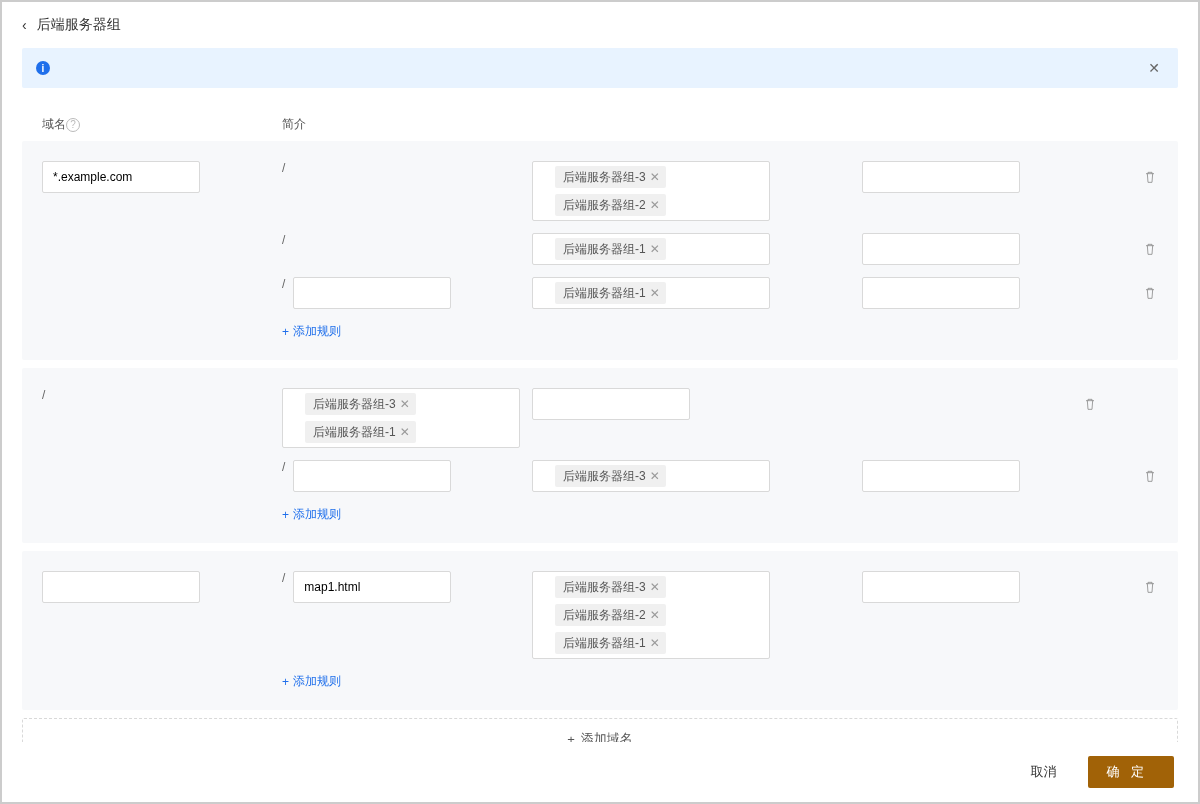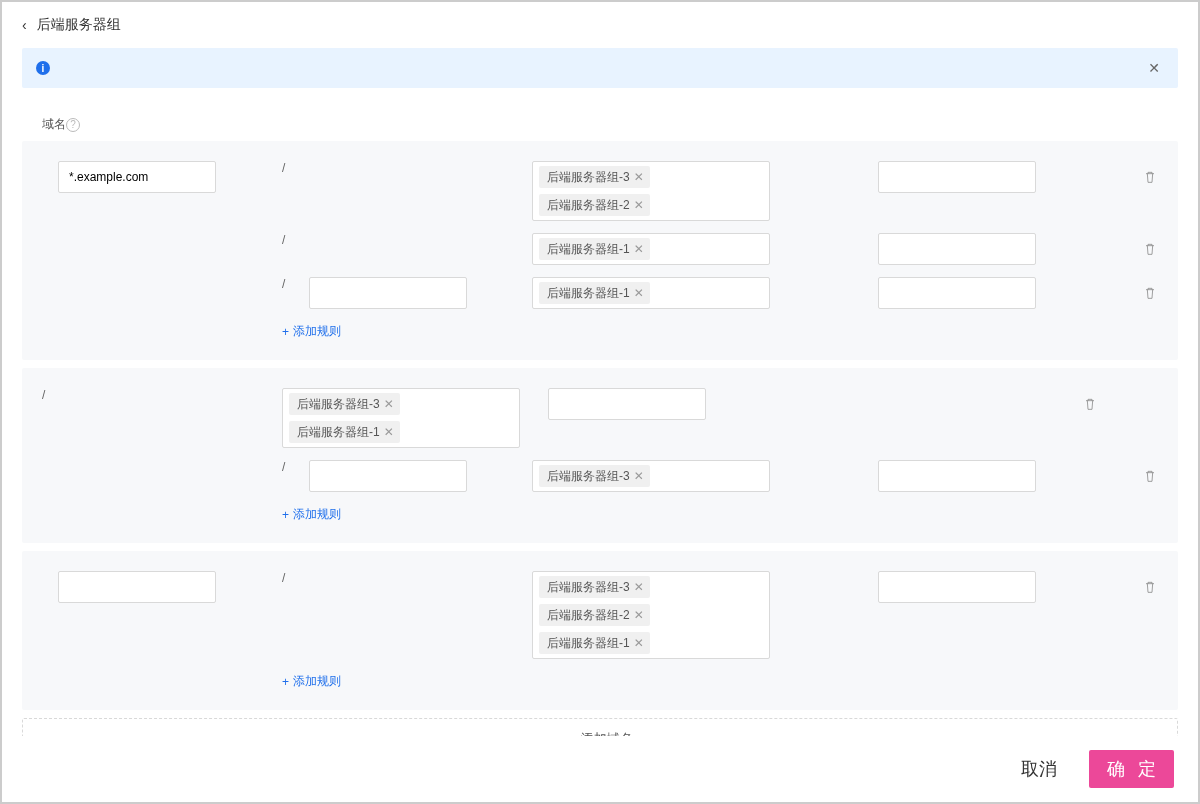--- a/index.html
+++ b/index.html
@@ -76,29 +76,28 @@
 .cu-row + .cu-row { margin-top: 12px; }
 .cu-input {
   width: 158px;
   height: 32px;
   border: 1px solid #d9d9d9;
   border-radius: 2px;
   padding: 0 10px;
   font-size: 12px;
   background: #fff;
   outline: none;
-  margin-left: 16px;
 }
 .cu-input::placeholder { color: #bbb; }
 .cu-slash { display: inline-block; margin-right: 8px; color: #666; }
 .cu-urlwrap { display: flex; align-items: flex-start; }
 .cu-tags {
   display: flex; flex-wrap: wrap; gap: 6px;
   border: 1px solid #d9d9d9; border-radius: 2px; background: #fff;
-  padding: 4px 6px; min-height: 32px; width: 238px;
+  padding: 4px 22px; min-height: 32px; width: 238px;
   align-content: flex-start;
 }
 .cu-tag {
   background: #f0f0f0; border-radius: 2px; padding: 3px 6px 3px 8px;
   font-size: 12px; color: #555; display: inline-flex; align-items: center; gap: 4px;
   line-height: 16px;
 }
 .cu-tag .tag-x { cursor: pointer; color: #999; font-size: 12px; }
 .cu-desc { }
 .cu-desc .cu-input { width: 158px; }
@@ -121,24 +120,24 @@
   border: 1px dashed #d9d9d9; border-radius: 2px; height: 42px;
   display: flex; align-items: center; justify-content: center; gap: 6px;
   color: #555; cursor: pointer; font-size: 13px; margin-top: 4px;
 }
 .cu-footer {
   position: absolute; bottom: 0; right: 0; left: 0;
   padding: 14px 24px; display: flex; justify-content: flex-end; gap: 14px;
   align-items: center; background: #fff;
 }
 .btn {
-  border: none; border-radius: 2px; padding: 7px 18px; font-size: 18px; cursor: pointer;
+  border: none; border-radius: 2px; padding: 7px 18px; font-size: 13px; cursor: pointer;
 }
 .btn-cancel { background: transparent; color: #333; }
-.btn-primary { background: #ec4899; color: #fff; letter-spacing: 4px; padding-right: 14px; }
+.btn-primary { background: #a16207; color: #fff; letter-spacing: 4px; padding-right: 26px; }
 </style>
 </head>
 <body>
 
 <div class="cu-outer">
 
   <div class="cu-header">
     <span class="cu-back">‹</span>
     <span>后端服务器组</span>
   </div>
@@ -147,20 +146,23 @@
     <span class="info-icon">i</span>
     <span class="close-x">✕</span>
   </div>
 
   <div class="cu-body">
 
     <div class="cu-cols">
       <div class="hdr">
         <span>域名</span>
         <span class="hint-icon">?</span>
+      </div>
+      <div class="hdr">
+        <span>简介</span>
       </div>
       <div></div>
     </div>
 
     <div id="blocks">
         <div class="cu-block">
           <div class="cu-row">
             <div><input class="cu-input" value="*.example.com" style=""></div>
             <div class="cu-urlwrap">
               <span class="cu-slash">/</span>
@@ -278,20 +280,21 @@
           <div class="cu-addrule"><span class="cu-addlink">
               <span>+</span>
               <span>添加规则</span>
             </span></div>
         </div>
         <div class="cu-block">
           <div class="cu-row">
             <div><input class="cu-input" value="" style=""></div>
             <div class="cu-urlwrap">
               <span class="cu-slash">/</span>
+              <input class="cu-input" value="map1.html" style="">
             </div>
             <div>
               <div class="cu-tags">
                 <span class="cu-tag">
                   <span>后端服务器组-3</span>
                   <span class="tag-x">✕</span>
                 </span>
                 <span class="cu-tag">
                   <span>后端服务器组-2</span>
                   <span class="tag-x">✕</span>

